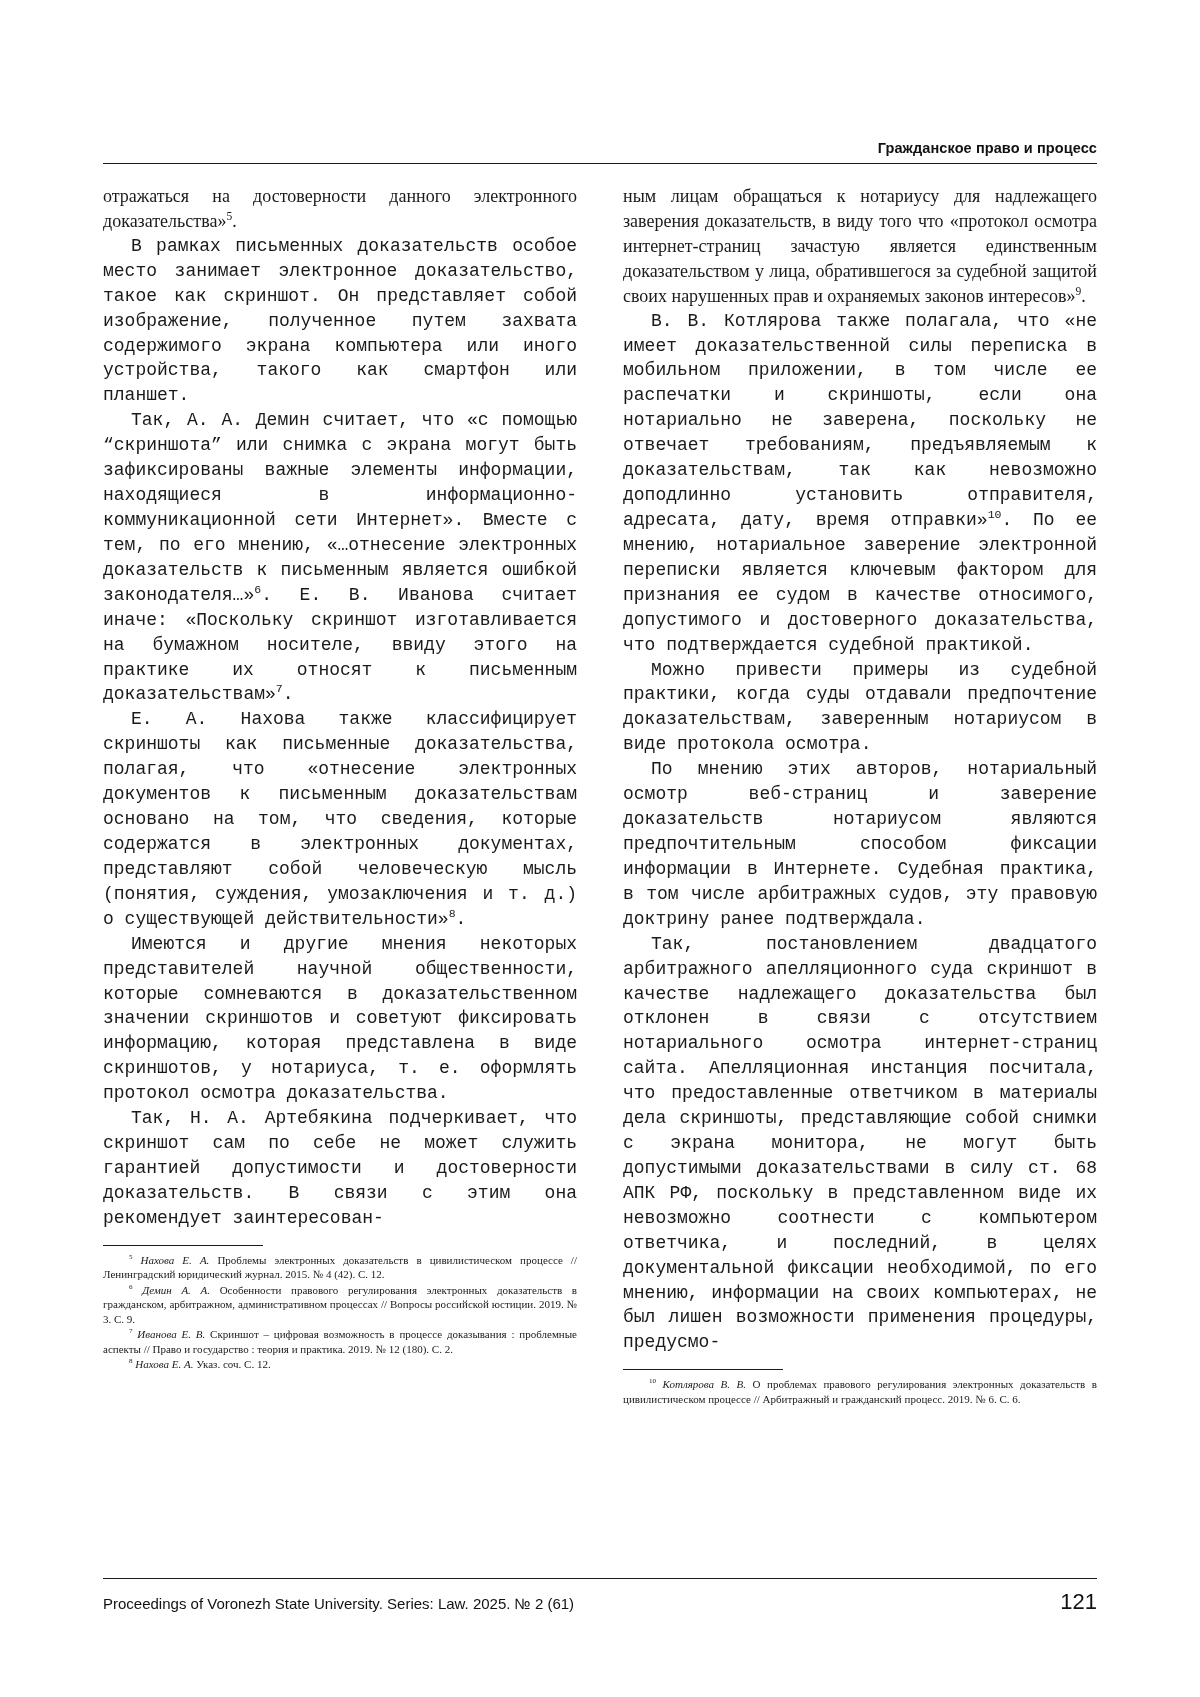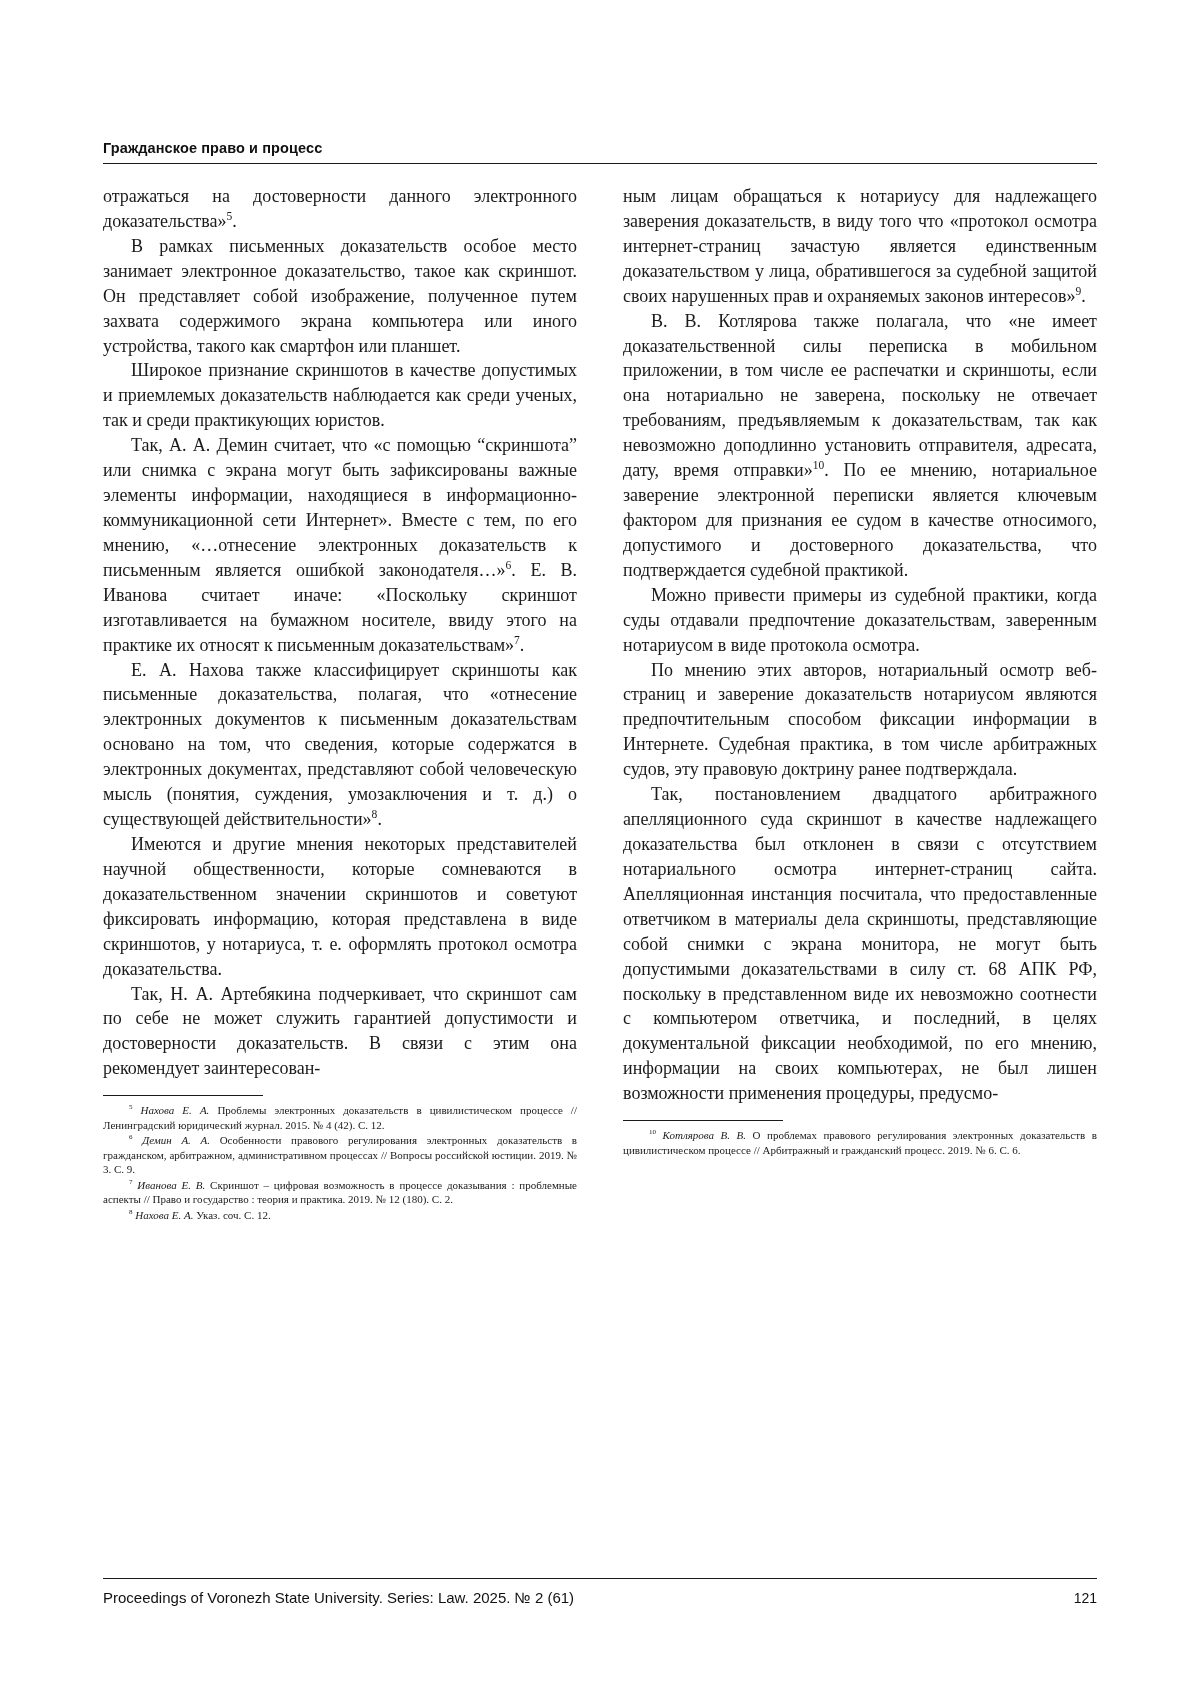--- a/index.html
+++ b/index.html
@@ -18,21 +18,21 @@
     box-sizing: border-box;
   }
   .content {
     position: absolute;
     left: 103px;
     top: 140px;
     width: 994px;
   }
   
   .running-head {
-    text-align: left;
+    text-align: right;
     font-family: "Liberation Sans", sans-serif;
     font-weight: bold;
     font-size: 14.5px;
     letter-spacing: 0.1px;
     color: #111;
     padding-bottom: 7px;
   }
   .rule {
     border: 0;
     border-top: 1.6px solid #1a1a1a;
@@ -50,20 +50,21 @@
     margin: 0;
     text-align: justify;
     text-justify: inter-word;
     font-size: 18px;
     line-height: 1.385;
     hyphens: auto;
     -webkit-hyphens: auto;
   }
   p.body.indent {
     text-indent: 28px;
+    font-family: Liberation Mono, monospace;
   }
   sup {
     font-size: 0.64em;
     vertical-align: super;
     line-height: 0;
   }
   
   .fn-sep {
     border: 0;
     border-top: 1.1px solid #1a1a1a;
@@ -100,42 +101,41 @@
   .footer-row {
     display: flex;
     justify-content: space-between;
     align-items: baseline;
     font-family: "Liberation Sans", sans-serif;
     font-size: 15px;
     color: #111;
   }
   .footer-page {
     font-family: "Liberation Sans", sans-serif;
-    font-size: 14px;
+    font-size: 22px;
   }
 </style>
 </head>
 <body>
 
 <div class="page">
 
   <div class="content">
 
     <div class="running-head">Гражданское право и процесс</div>
     <hr class="rule">
 
     <div class="cols">
 
       <div class="col">
 
         <p class="body"><span>отражаться на достоверности данного электронного доказательства»</span><sup>5</sup><span>.</span></p>
 
         <p class="body indent"><span>В рамках письменных доказательств особое место занимает электронное доказательство, такое как скриншот. Он представляет собой изображение, полученное путем захвата содержимого экрана компьютера или иного устройства, такого как смартфон или планшет.</span></p>
 
-        <p class="body indent"><span>Широкое признание скриншотов в качестве допустимых и приемлемых доказательств наблюдается как среди ученых, так и среди практикующих юристов.</span></p>
 
         <p class="body indent"><span>Так, А. А. Демин считает, что «с помощью “скриншота” или снимка с экрана могут быть зафиксированы важные элементы информации, находящиеся в информационно-коммуникационной сети Интернет». Вместе с тем, по его мнению, «…отнесение электронных доказательств к письменным является ошибкой законодателя…»</span><sup>6</sup><span>. Е. В. Иванова считает иначе: «Поскольку скриншот изготавливается на бумажном носителе, ввиду этого на практике их относят к письменным доказательствам»</span><sup>7</sup><span>.</span></p>
 
         <p class="body indent"><span>Е. А. Нахова также классифицирует скриншоты как письменные доказательства, полагая, что «отнесение электронных документов к письменным доказательствам основано на том, что сведения, которые содержатся в электронных документах, представляют собой человеческую мысль (понятия, суждения, умозаключения и т. д.) о существующей действительности»</span><sup>8</sup><span>.</span></p>
 
         <p class="body indent"><span>Имеются и другие мнения некоторых представителей научной общественности, которые сомневаются в доказательственном значении скриншотов и советуют фиксировать информацию, которая представлена в виде скриншотов, у нотариуса, т. е. оформлять протокол осмотра доказательства.</span></p>
 
         <p class="body indent"><span>Так, Н. А. Артебякина подчеркивает, что скриншот сам по себе не может служить гарантией допустимости и достоверности доказательств. В связи с этим она рекомендует заинтересован-</span></p>
 
         <hr class="fn-sep">

